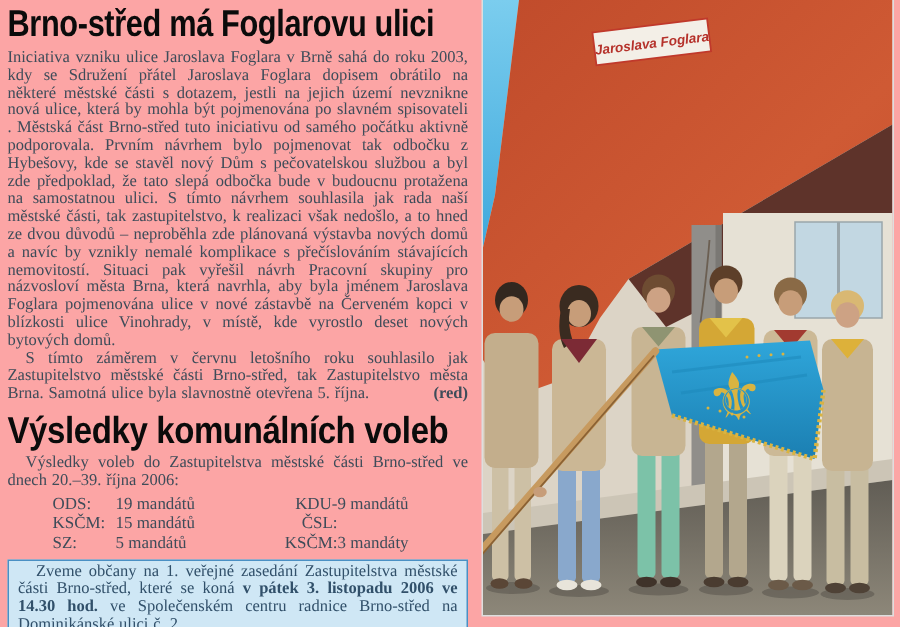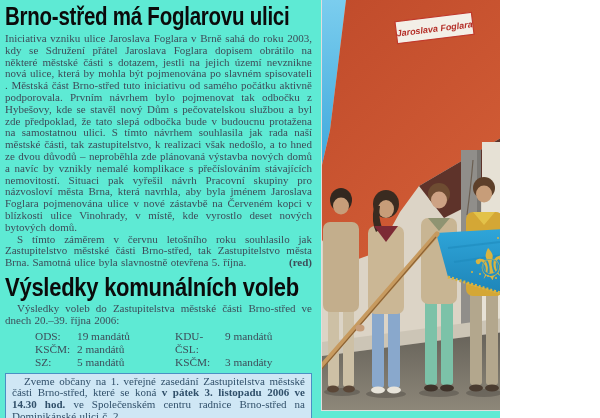--- a/index.html
+++ b/index.html
@@ -1,17 +1,17 @@
 <!DOCTYPE html>
 <html><head>
 <meta charset="utf-8">
 <style>
   html,body { margin:0; padding:0; background:#ffffff; }
   .page {
-    position:relative; width:500px; height:418px; background:#5eead4;
+    position:relative; width:600px; height:418px; background:#fca5a5;
     overflow:hidden; font-family:"Liberation Serif", serif;
   }
   .col { position:absolute; left:5px; top:3px; width:307px; color:#3e4c59; }
   h1, h2 {
     margin:0; font-family:"Liberation Sans", sans-serif; font-weight:bold;
     color:#0b0b0b; font-size:25px; line-height:26px; white-space:nowrap;
     letter-spacing:-0.3px;
   }
   .squeeze { display:inline-block; transform-origin:0 60%; }
   .s1 { transform:scaleX(0.82); }
@@ -23,21 +23,21 @@
   }
   .p1 { margin-top:4px; }
   .p2 { text-indent:12px; }
   .sig { float:right; font-weight:bold; }
   .intro { margin-top:3px; text-indent:12px; }
   .results { display:flex; margin-top:3px; margin-left:30px;
              font-size:11.3px; line-height:13px; }
   .res-col-left { width:140px; }
   .res-row { display:flex; }
   .res-col-left .party { width:42px; }
-  .res-col-right .party { width:50px; }
+  .res-col-right .party { width:50px;text-align:right; }
   .notice {
     margin-top:4px; border:1px solid #4a90c4; background:#cfe7f5;
     padding:2px 6px 4px; color:#31506a;
   }
   .notice .body { text-indent:12px; }
   .photo {
     position:absolute; left:322px; top:0; width:273px; height:410px;
     outline:1px solid #dedede;
   }
   .photo svg { display:block; }
@@ -60,21 +60,21 @@
     <p class="body intro">Výsledky voleb do Zastupitelstva městské části Brno-střed ve dnech 20.–39. října 2006:</p>
 
     <div class="results">
       <div class="res-col-left">
         <div class="res-row">
           <span class="party">ODS:</span>
           <span class="seats">19 mandátů</span>
         </div>
         <div class="res-row">
           <span class="party">KSČM:</span>
-          <span class="seats">2 mandátů</span>
+          <span class="seats">15 mandátů</span>
         </div>
         <div class="res-row">
           <span class="party">SZ:</span>
           <span class="seats">5 mandátů</span>
         </div>
       </div>
       <div class="res-col-right">
         <div class="res-row">
           <span class="party">KDU-ČSL:</span>
           <span class="seats">9 mandátů</span>

